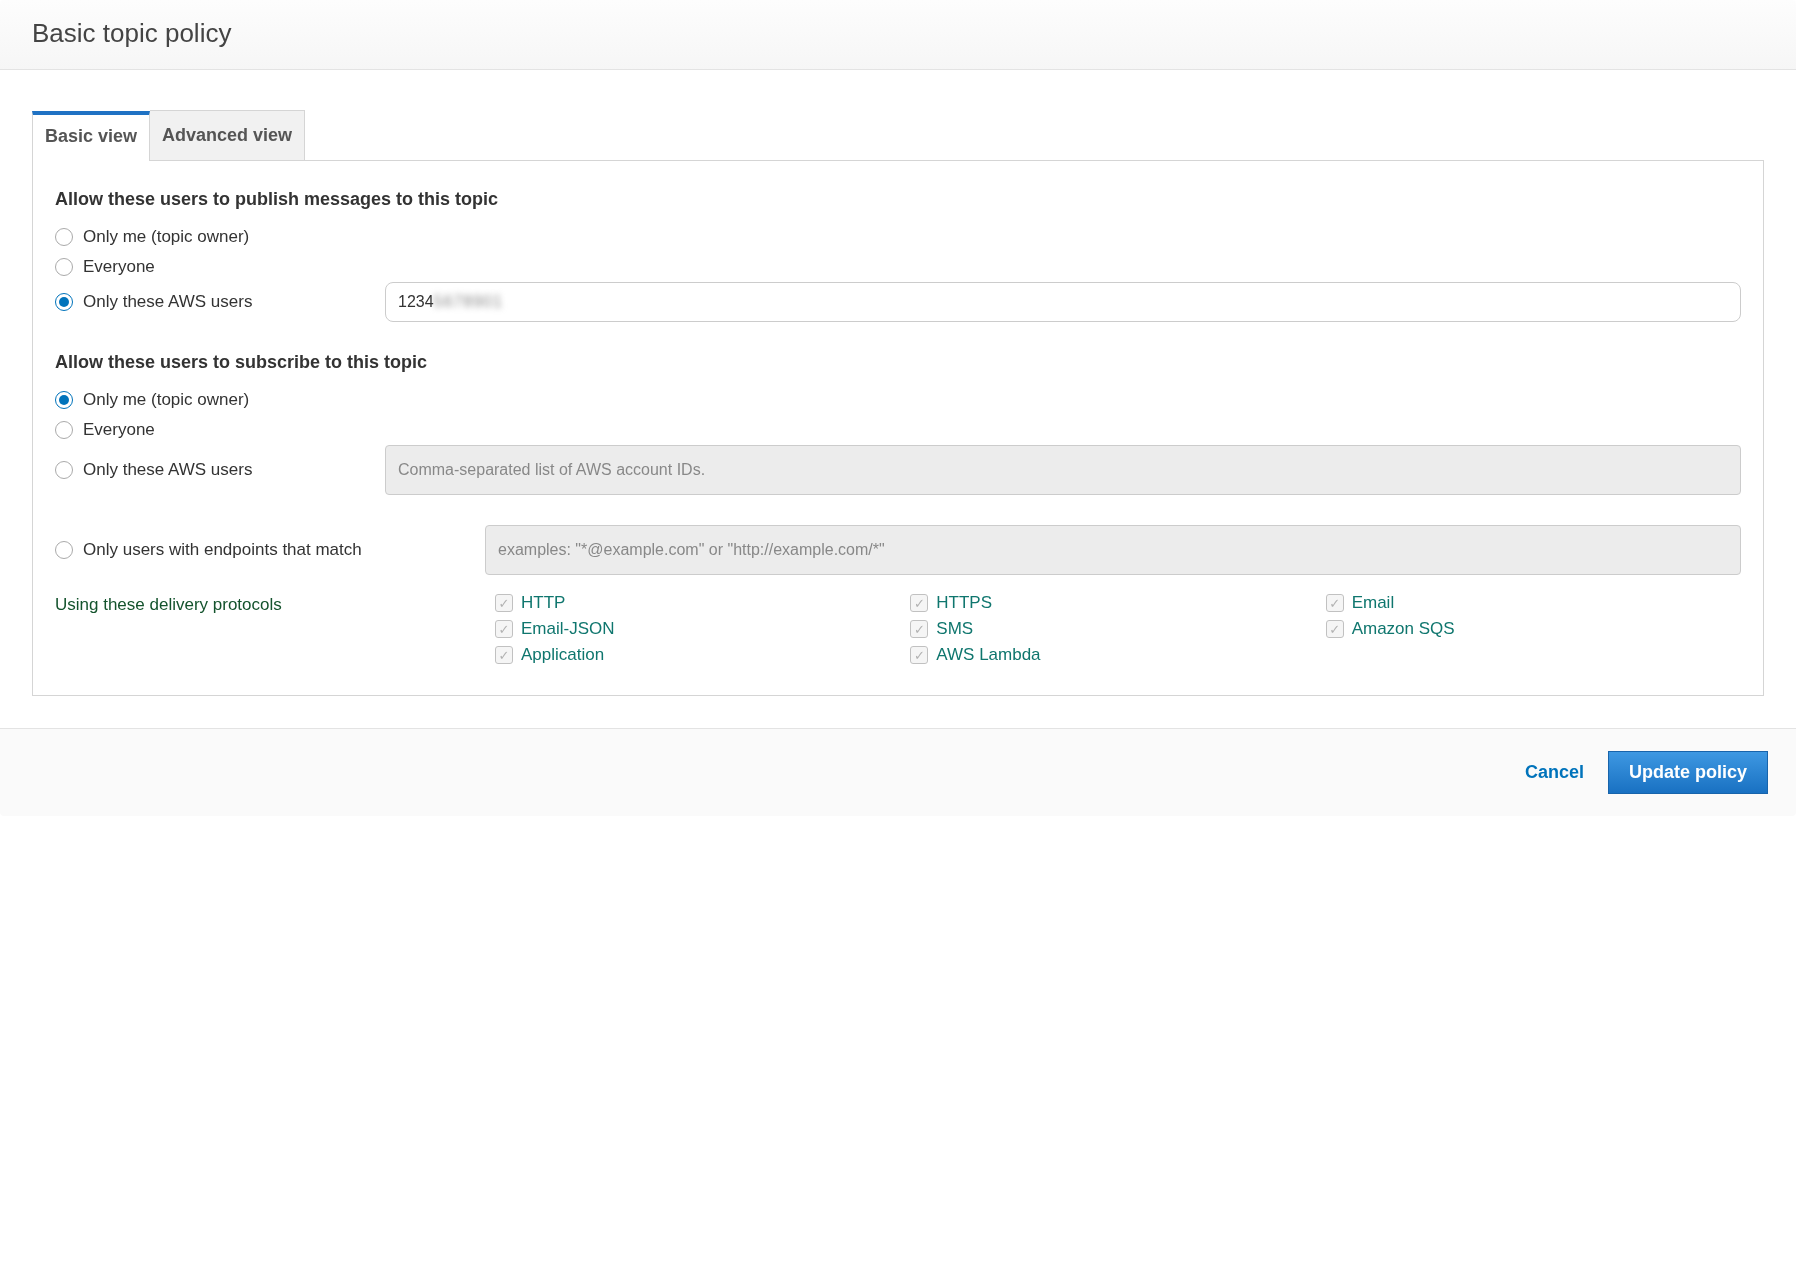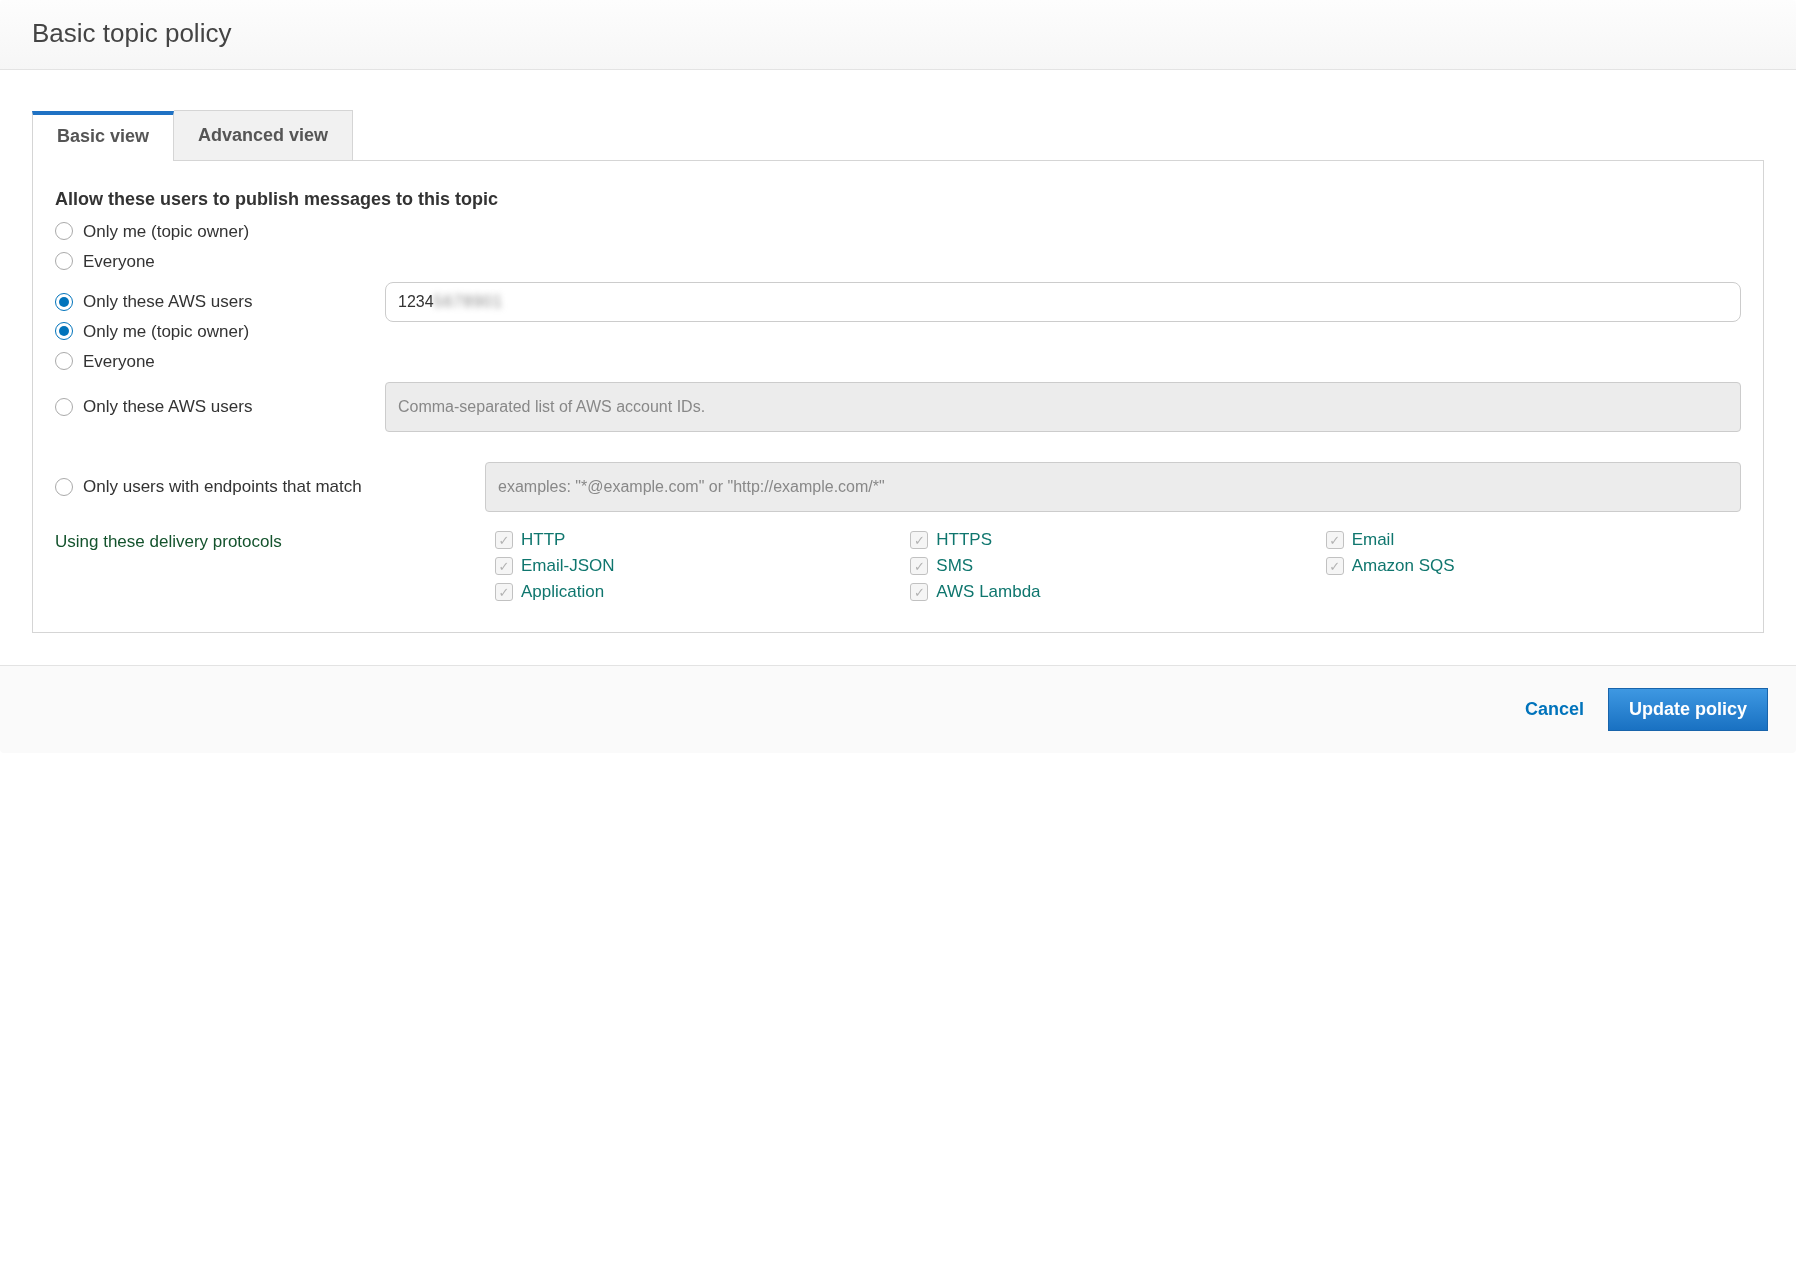--- a/index.html
+++ b/index.html
@@ -26,21 +26,21 @@
     color: #444;
   }
   .modal-body {
     padding: 40px 32px 32px 32px;
   }
   .tabs {
     display: flex;
     border-bottom: 1px solid #d5d5d5;
   }
   .tab {
-    padding: 14px 24px;
+    padding: 14px 12px;
     font-size: 18px;
     font-weight: 600;
     color: #555;
     background: #f1f1f1;
     border: 1px solid #d5d5d5;
     border-bottom: none;
     margin-right: 0;
     cursor: pointer;
   }
   .tab.active {
@@ -63,21 +63,21 @@
     font-weight: 700;
     color: #333;
     margin-bottom: 12px;
     margin-top: 0;
   }
   .section-heading.subsequent {
     margin-top: 30px;
   }
   .radio-row {
     display: flex;
-    align-items: flex-start;
+    align-items: center;
     min-height: 30px;
     gap: 10px;
     margin-bottom: 0px;
   }
   .radio-row.with-input {
     align-items: center;
   }
   .radio {
     width: 18px;
     height: 18px;
@@ -250,20 +250,21 @@
         <div class="radio-left">
           <span class="radio checked"></span>
           <span class="radio-label">Only these AWS users</span>
         </div>
         <div class="input-display">
           <span>1234</span>
             <span class="blurred-tail">5678901</span>
         </div>
       </div>
 
+      <div class="section-heading subsequent">Allow these users to subscribe to this topic</div>
 
       <div class="radio-row">
         <span class="radio checked"></span>
         <span class="radio-label">Only me (topic owner)</span>
       </div>
 
       <div class="radio-row">
         <span class="radio"></span>
         <span class="radio-label">Everyone</span>
       </div>

